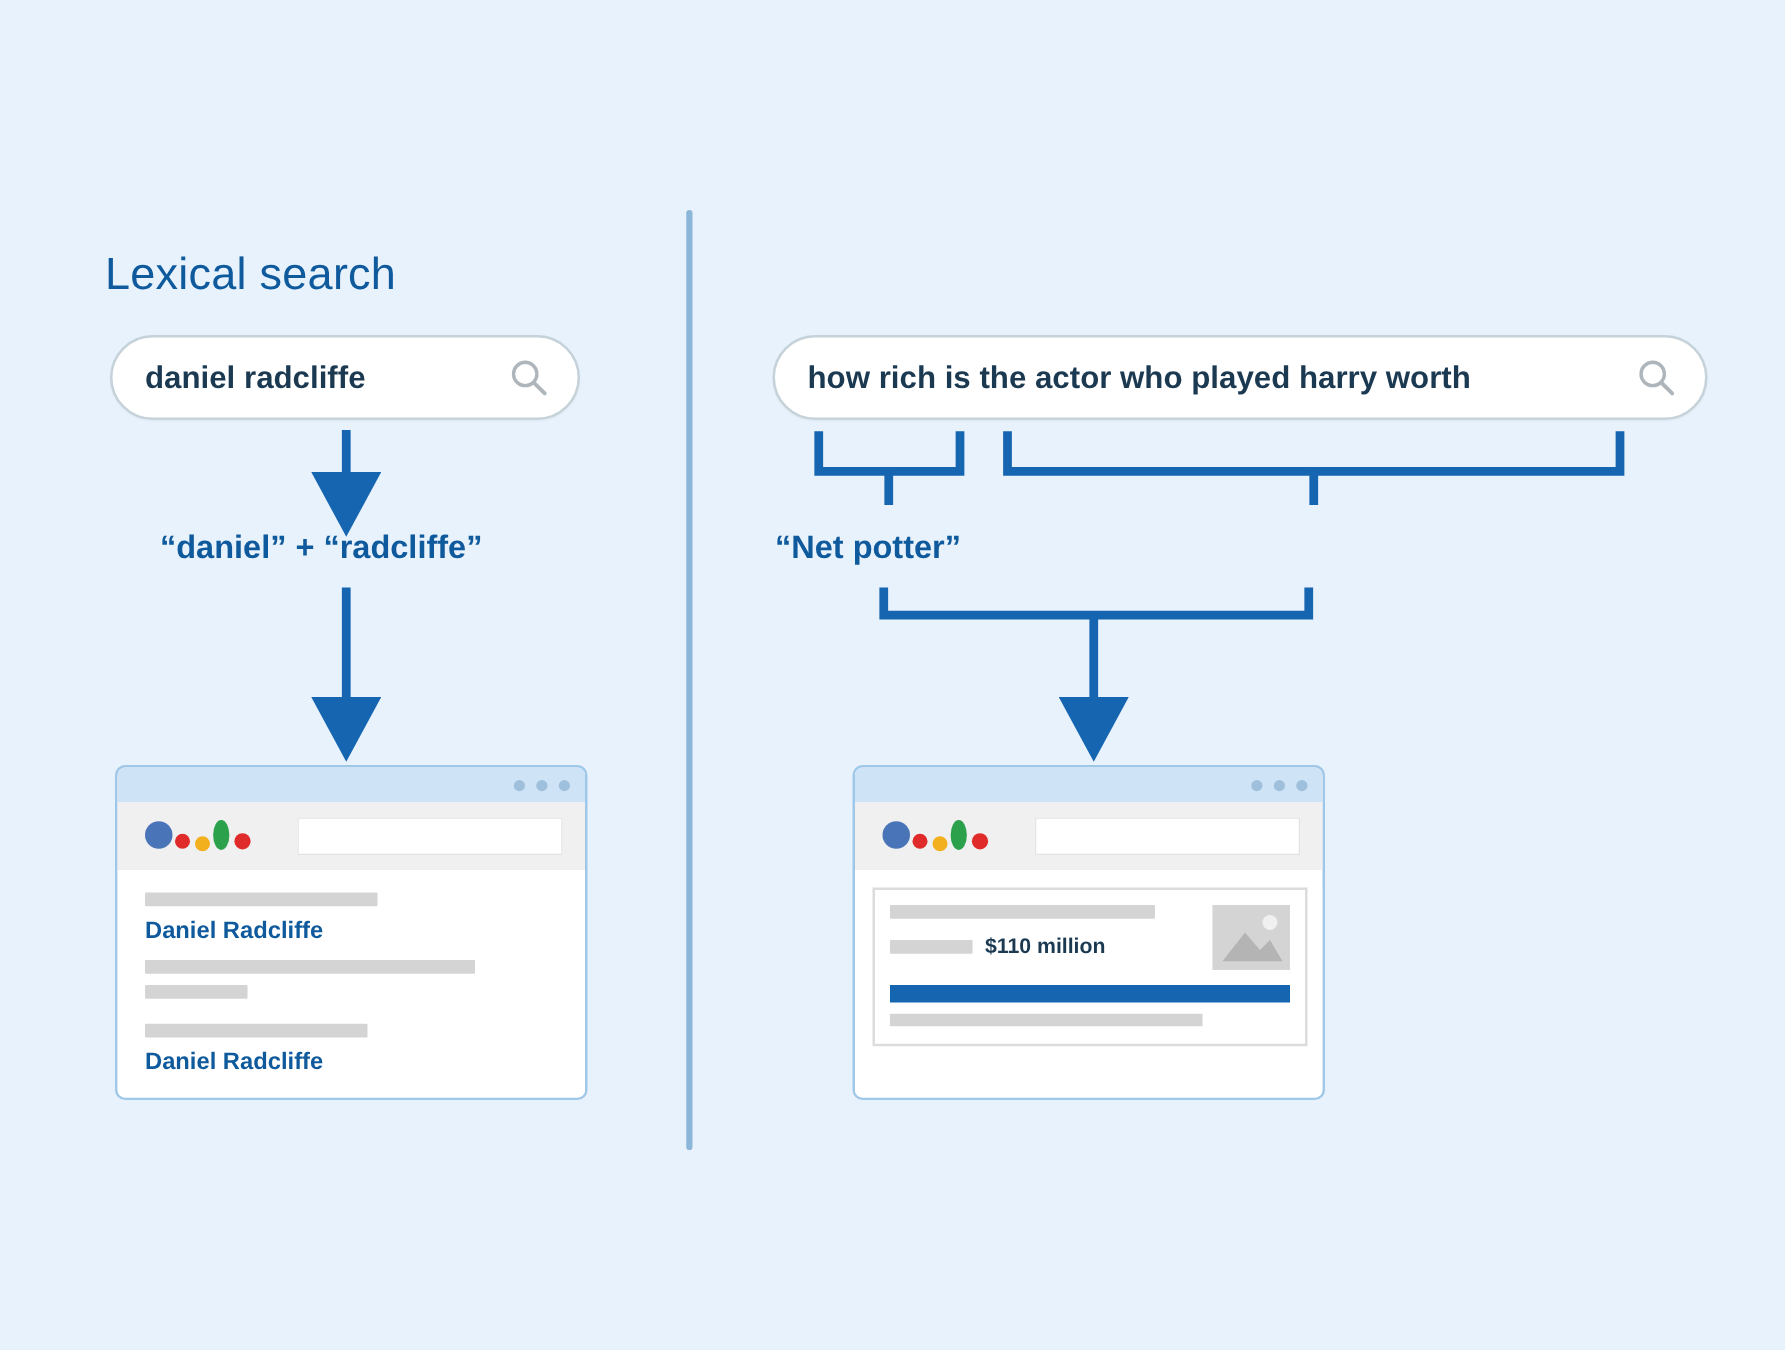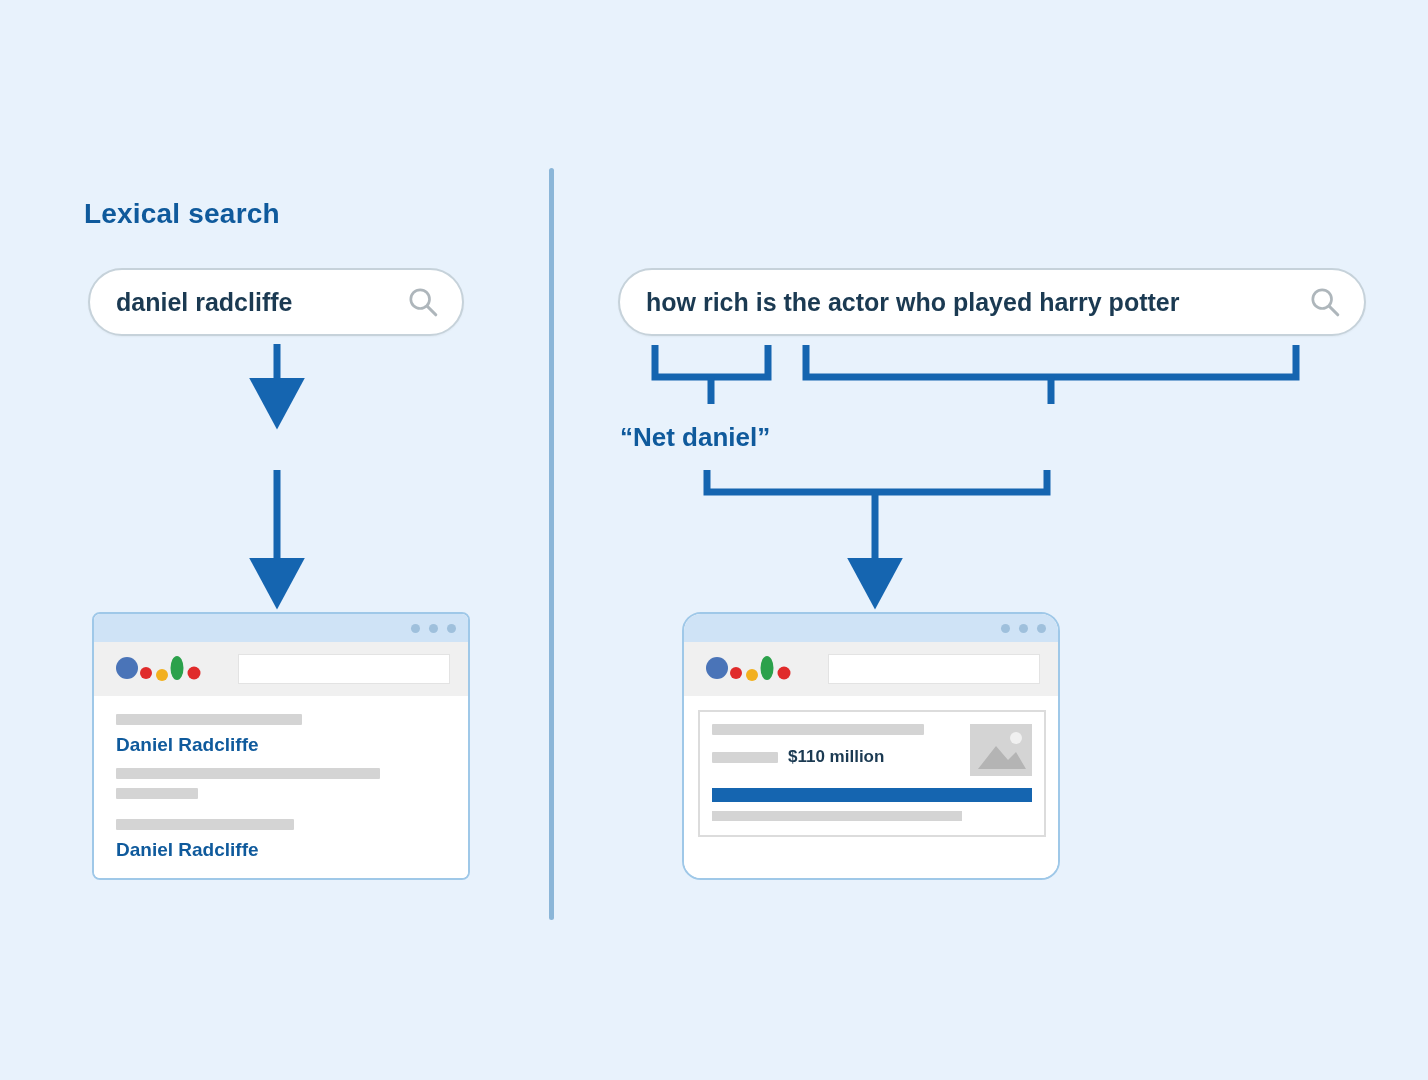--- a/index.html
+++ b/index.html
@@ -28,22 +28,22 @@
     top: 168px;
     width: 5px;
     height: 752px;
     background: #8bb6d8;
     border-radius: 3px;
   }
 
   
   .col-title {
     position: absolute;
-    font-size: 28px;
-    font-weight: bold;
+    font-size: 36px;
+    font-weight: normal;
     color: #0f5a9c;
     letter-spacing: .2px;
     white-space: nowrap;
   }
   #lexical-title { left: 84px; top: 198px; }
   #semantic-title { left: 616px; top: 198px; }
 
   
   .searchbox {
     position: absolute;
@@ -97,21 +97,21 @@
   
   .browser {
     position: absolute;
     box-sizing: border-box;
     background: #ffffff;
     border: 2px solid #9fc8e8;
     border-radius: 8px;
     overflow: hidden;
   }
   #browser-lexical { left: 92px; top: 612px; width: 378px; height: 268px; }
-  #browser-semantic { left: 682px; top: 612px; width: 378px; height: 268px; border-radius: 19px; }
+  #browser-semantic { left: 682px; top: 612px; width: 378px; height: 268px; }
 
   .chrome-bar {
     height: 28px;
     background: #cfe3f6;
     display: flex;
     align-items: center;
     justify-content: flex-end;
     padding-right: 12px;
   }
   .dot {
@@ -229,20 +229,21 @@
   <div class="col-title" id="lexical-title">Lexical search</div>
 
   <div class="searchbox" id="lexical-search">
     <div class="q">daniel radcliffe</div>
     <svg class="magnifier" viewBox="0 0 24 24">
       <circle cx="10" cy="10" r="6.6" fill="none" stroke="#7d8a93" stroke-width="1.9"></circle>
       <line x1="15" y1="15" x2="21" y2="21" stroke="#7d8a93" stroke-width="2.2" stroke-linecap="round"></line>
     </svg>
   </div>
 
+  <div class="token" id="lexical-tokens">“daniel” + “radcliffe”</div>
 
   <div class="browser" id="browser-lexical">
     <div class="chrome-bar">
       <div class="dot"></div>
       <div class="dot"></div>
       <div class="dot"></div>
     </div>
     <div class="toolbar">
       <svg class="logo-dots" viewBox="0 0 108 28">
         <ellipse cx="13" cy="13" rx="11" ry="11" fill="#4a74b8"></ellipse>
@@ -258,28 +259,28 @@
       <div class="result-title">Daniel Radcliffe</div>
       <div class="grayline" style="width:264px;"></div>
       <div class="grayline" style="width:82px;"></div>
       <div class="grayline" style="width:178px;margin-top:20px;"></div>
       <div class="result-title">Daniel Radcliffe</div>
     </div>
   </div>
 
 
   <div class="searchbox" id="semantic-search">
-    <div class="q">how rich is the actor who played harry potter</div>
+    <div class="q">how rich is the actor who played harry worth</div>
     <svg class="magnifier" viewBox="0 0 24 24">
       <circle cx="10" cy="10" r="6.6" fill="none" stroke="#7d8a93" stroke-width="1.9"></circle>
       <line x1="15" y1="15" x2="21" y2="21" stroke="#7d8a93" stroke-width="2.2" stroke-linecap="round"></line>
     </svg>
   </div>
 
-  <div class="token" id="token-networth">“Net daniel”</div>
+  <div class="token" id="token-networth">“Net potter”</div>
 
 
   <div class="browser" id="browser-semantic">
     <div class="chrome-bar">
       <div class="dot"></div>
       <div class="dot"></div>
       <div class="dot"></div>
     </div>
     <div class="toolbar">
       <svg class="logo-dots" viewBox="0 0 108 28">

